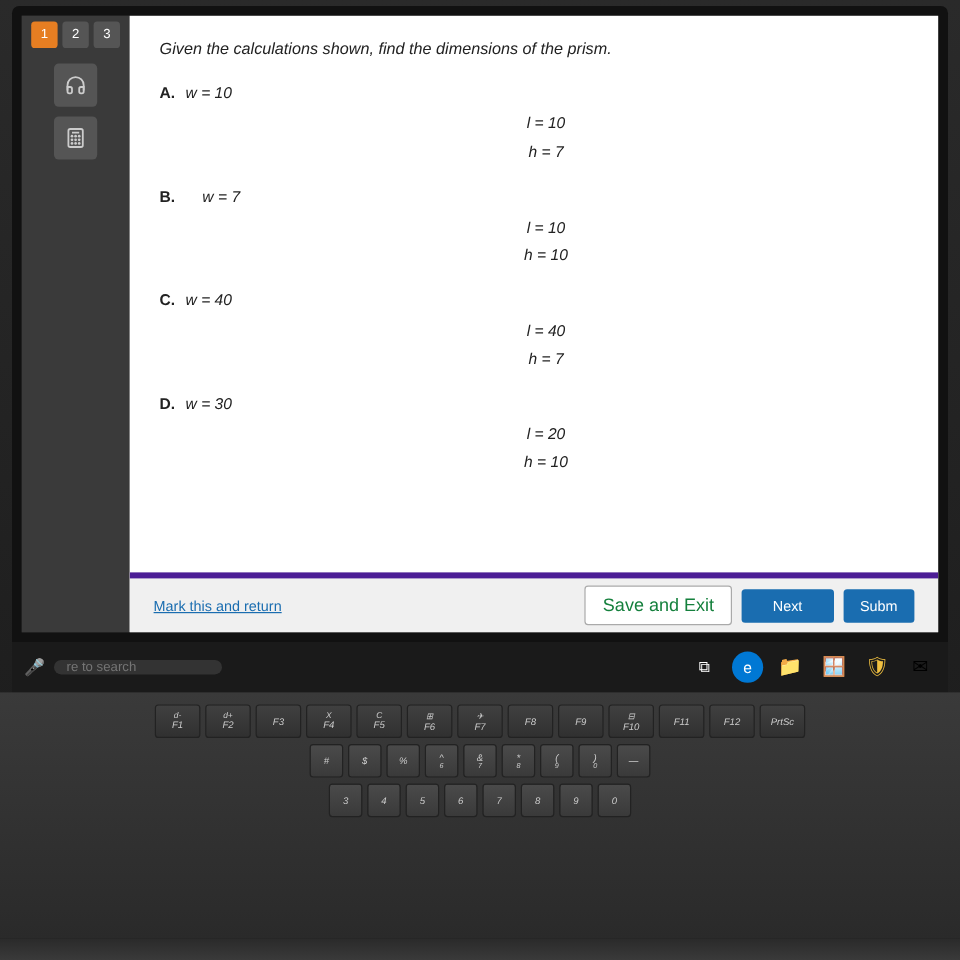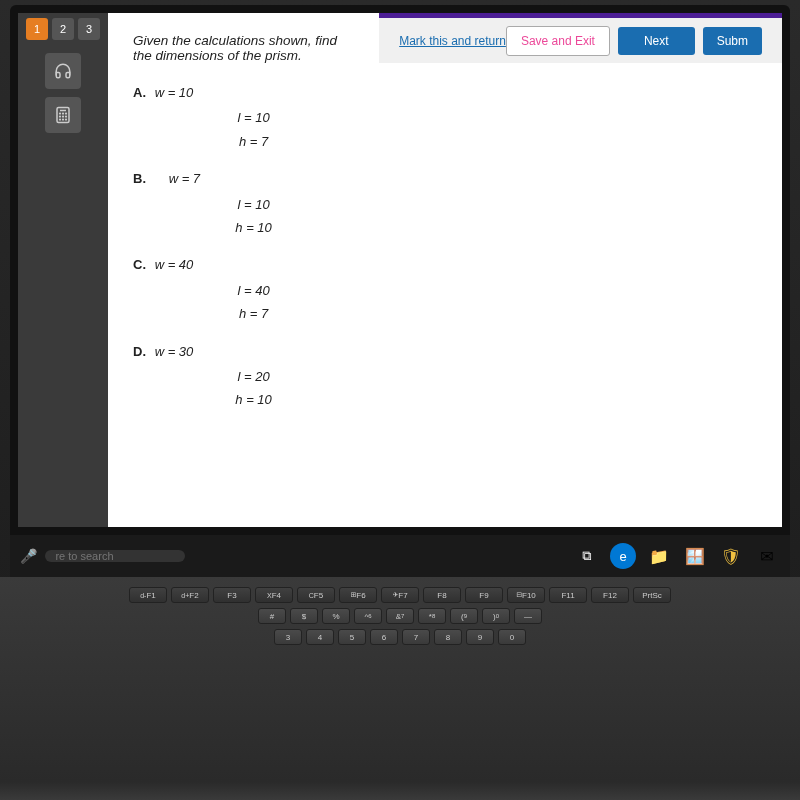--- a/index.html
+++ b/index.html
@@ -86,20 +86,21 @@
       color: #ccc;
       font-size: 18px;
       cursor: pointer;
     }
 
     
     .main-content {
       flex: 1;
       background: #ffffff;
       display: flex;
+      flex-direction: column;
       overflow: hidden;
     }
 
     .question-area {
       flex: 1;
       padding: 20px 25px;
       overflow-y: auto;
     }
 
     .question-text {
@@ -150,23 +151,23 @@
 
     .bottom-buttons {
       display: flex;
       gap: 8px;
       align-items: center;
     }
 
     .btn-save {
       background: #fff;
       border: 1px solid #aaa;
-      color: #ec4899;
+      color: #15803d;
       padding: 7px 14px;
-      font-size: 12px;
+      font-size: 15px;
       border-radius: 3px;
       cursor: pointer;
     }
 
     .btn-next {
       background: #1a6db0;
       border: none;
       color: #fff;
       padding: 7px 26px;
       font-size: 12px;
@@ -249,27 +250,28 @@
 
     .key {
       background: linear-gradient(180deg, #4a4a4a 0%, #3a3a3a 100%);
       border: 1px solid #222;
       border-radius: 3px;
       color: #ccc;
       font-size: 8px;
       padding: 4px 5px;
       text-align: center;
       min-width: 28px;
-      height: 16px;
-      display: flex;
-      flex-direction: row;
+      height: 28px;
+      display: flex;
+      flex-direction: column;
       align-items: center;
       justify-content: center;
       cursor: pointer;
       flex-shrink: 0;
+      font-style: italic;
     }
     .key.fn {
       min-width: 38px;
       background: linear-gradient(180deg, #404040 0%, #303030 100%);
     }
 
     
     .laptop-chin {
       width: 800px;
       height: 18px;

